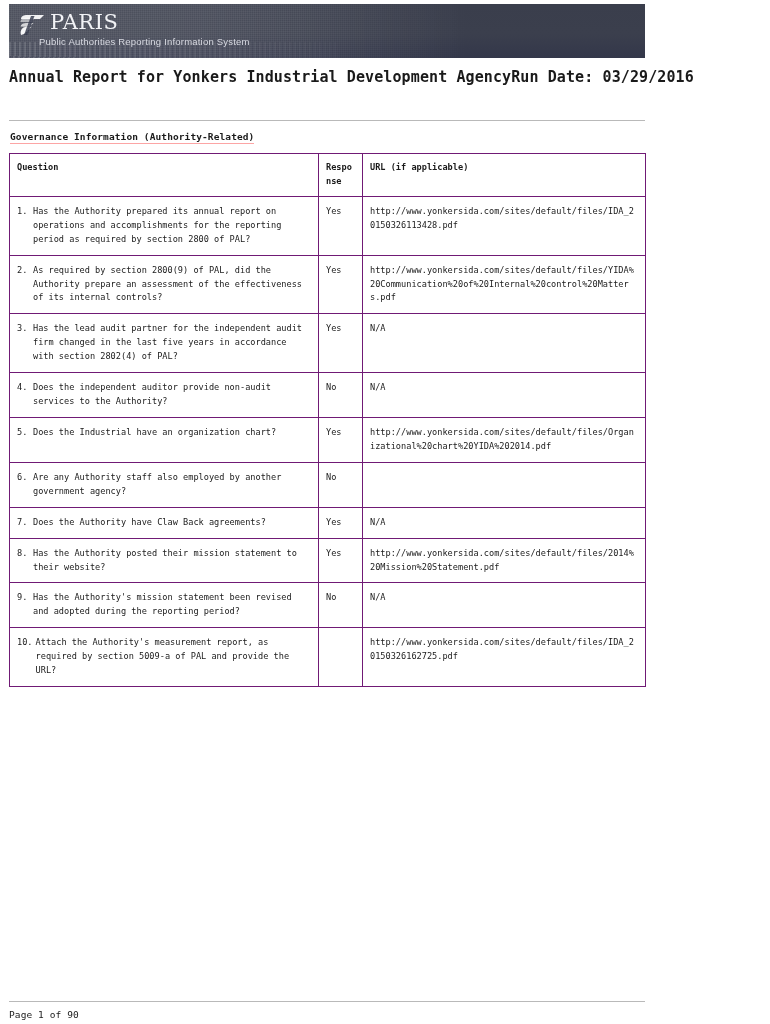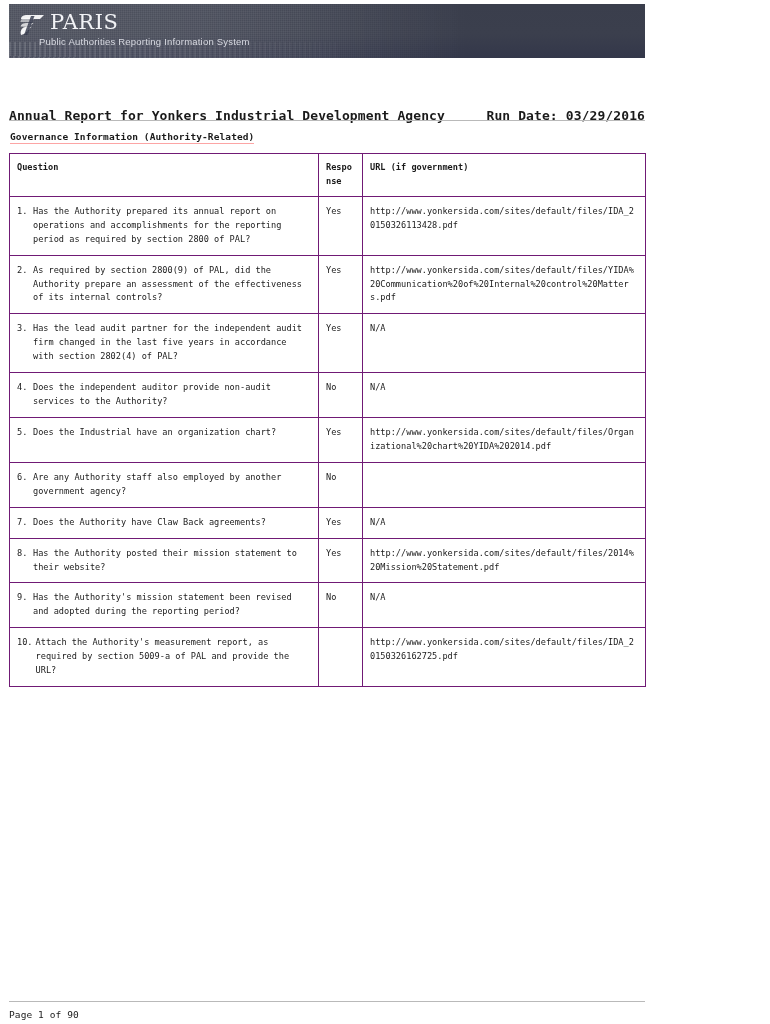--- a/index.html
+++ b/index.html
@@ -84,25 +84,24 @@
   .doc-head {
     position: absolute;
     left: 9px;
     top: 68px;
     width: 636px;
   }
   .head-row{
     display: flex;
     justify-content: space-between;
     align-items: flex-start;
-    font-size: 13px;
+    font-size: 15px;
     font-weight: bold;
     letter-spacing: 0.1px;
     margin-bottom: 12px;
-    margin-top: 40px;
   }
   .head-left { white-space: nowrap; }
   .head-right { white-space: nowrap; }
 
   .head-rule{
     position:absolute;
     left:9px; top: 120px;
     width: 636px;
     height: 1px;
     background: #b9b9b9;
@@ -217,21 +216,21 @@
 <table class="gov-table">
   <colgroup>
     <col class="col-q">
       <col class="col-r">
       <col class="col-u">
   </colgroup>
   <thead>
     <tr>
       <th>Question</th>
       <th>Response</th>
-      <th>URL (if government)</th>
+      <th>URL (if applicable)</th>
     </tr>
   </thead>
   <tbody>
       <tr>
         <td>
           <div class="q-cell">
             <span class="q-num">1.</span>
             <span class="q-text">Has the Authority prepared its annual report on operations and accomplishments for the reporting period as required by section 2800 of PAL?</span>
           </div>
         </td>

